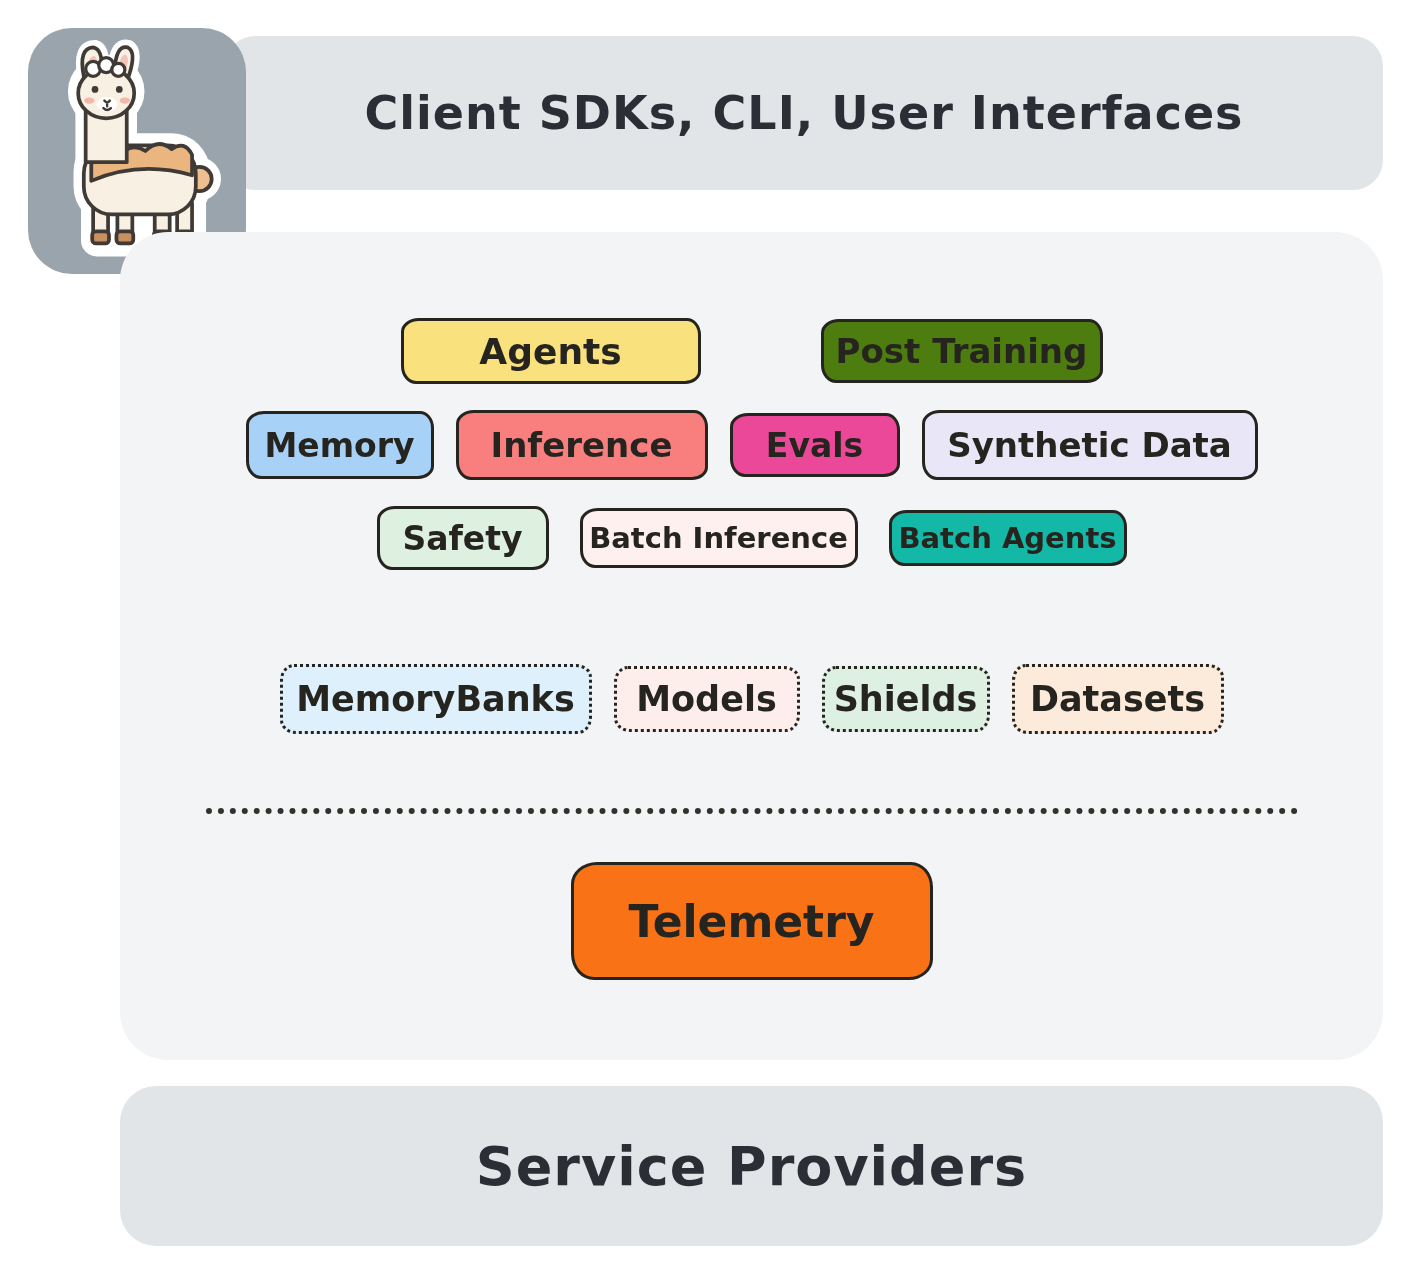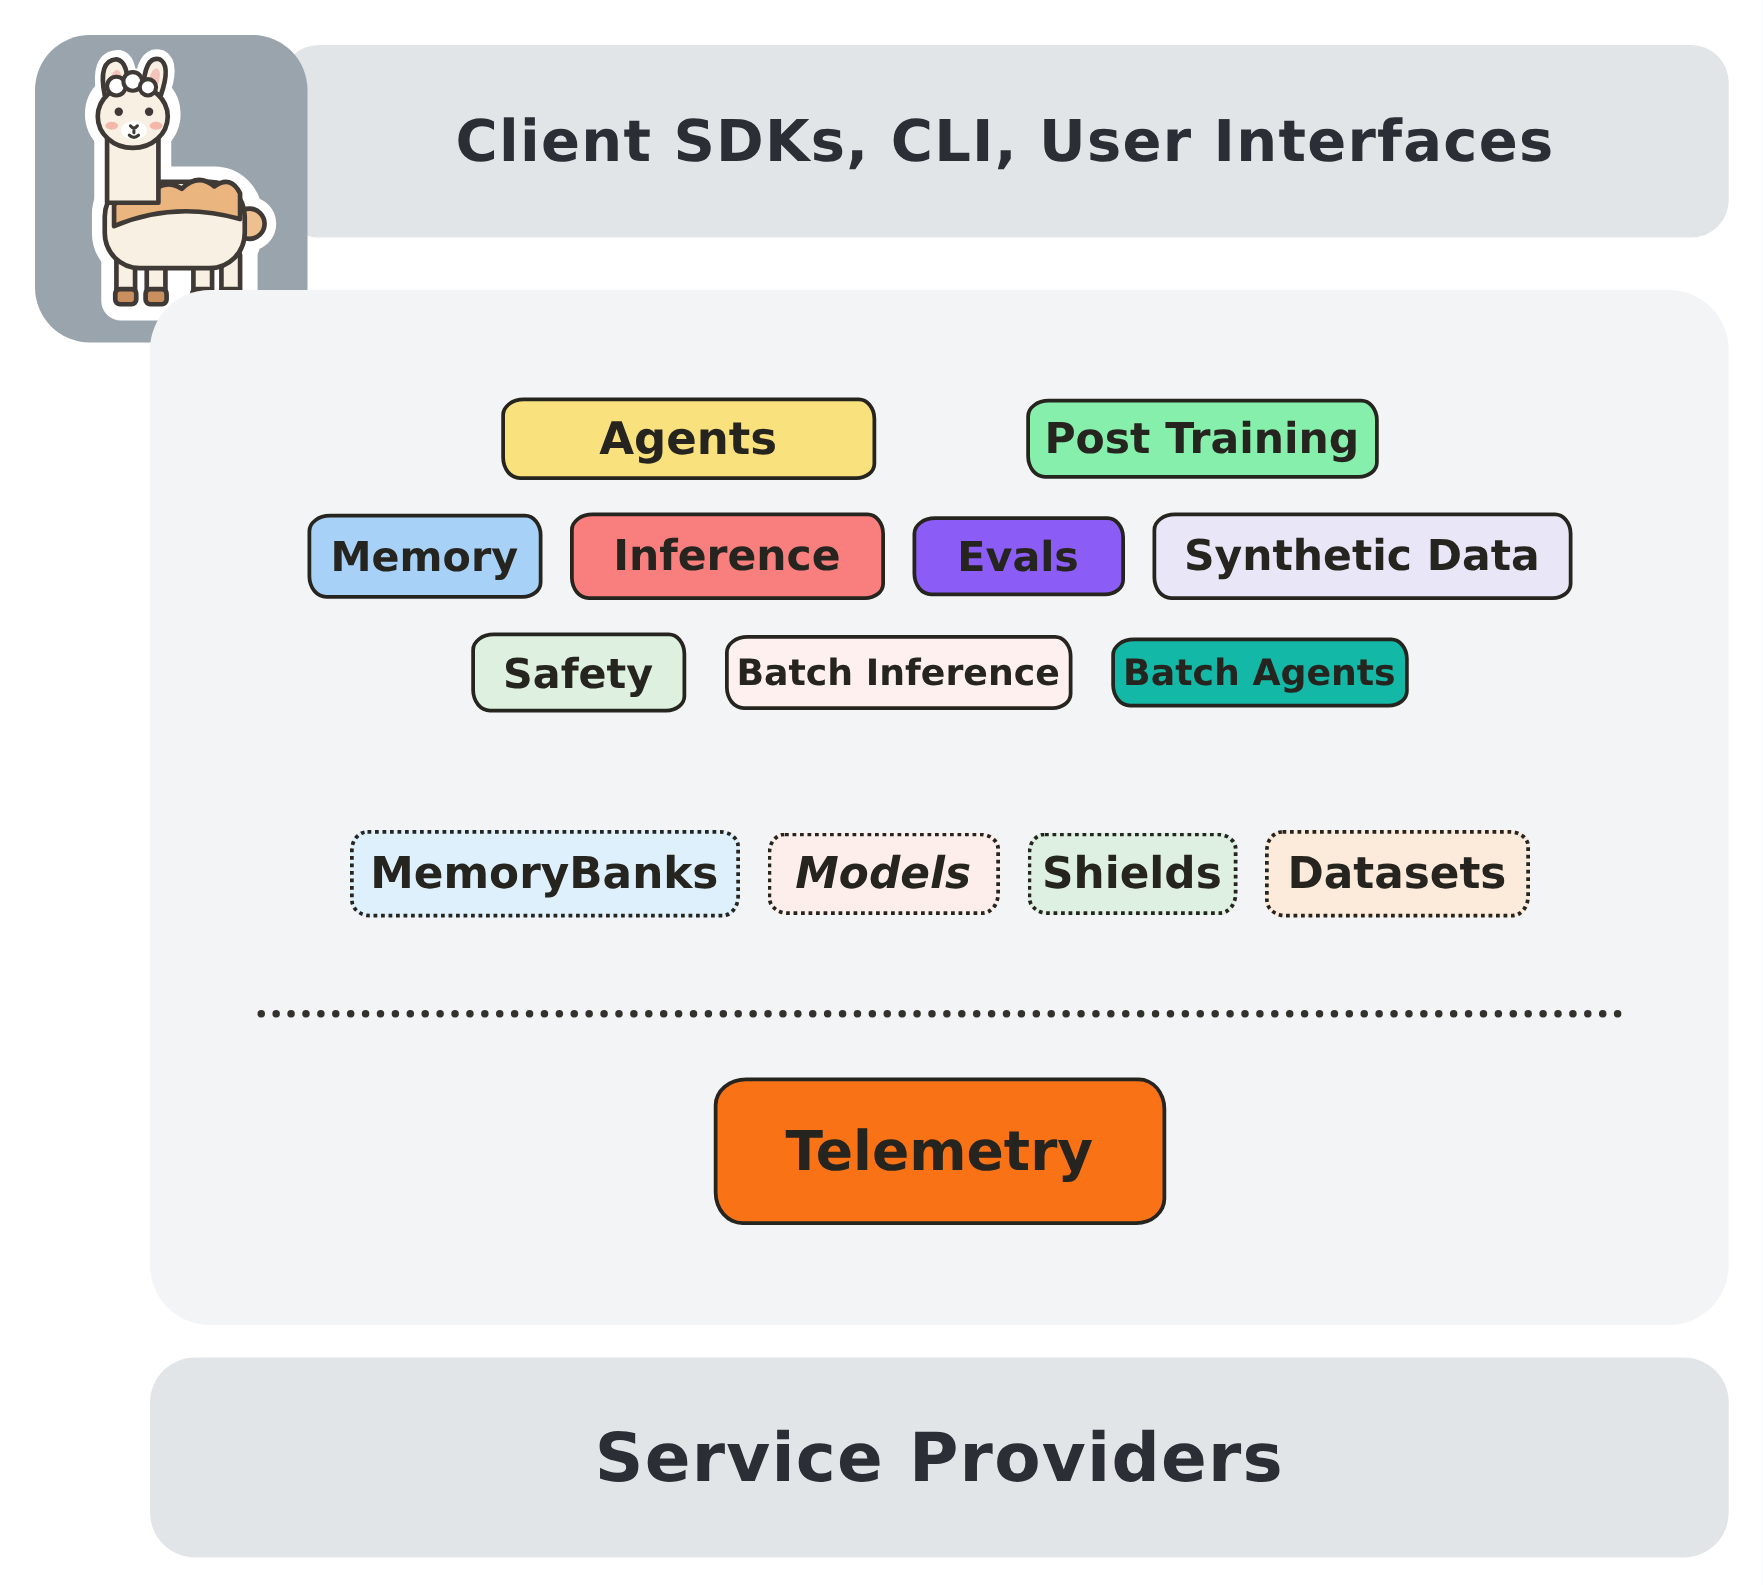--- a/index.html
+++ b/index.html
@@ -41,33 +41,33 @@
     border:3px solid #26241f;
     border-radius:18px 14px 16px 15px / 14px 17px 13px 18px;
     font-weight:700;color:#26241f;box-sizing:border-box;
   }
   .dashed{
     border-style:dotted;border-width:3px;
     border-radius:14px 16px 14px 16px / 16px 13px 17px 14px;
   }
   
   .b-agents{width:300px;height:66px;background:#f9e17e;font-size:36px;}
-  .b-post{width:282px;height:64px;background:#86efac;font-size:34px;}
+  .b-post{width:282px;height:64px;background:#4d7c0f;font-size:34px;}
   
   .b-memory{width:188px;height:68px;background:#a7d1f6;font-size:33px;}
   .b-inference{width:252px;height:70px;background:#f97f7f;font-size:34px;}
-  .b-evals{width:170px;height:64px;background:#8b5cf6;font-size:33px;}
+  .b-evals{width:170px;height:64px;background:#ec4899;font-size:33px;}
   .b-synthetic{width:336px;height:70px;background:#e9e7f7;font-size:34px;}
   
   .b-safety{width:172px;height:64px;background:#def0df;font-size:33px;}
   .b-batchinf{width:278px;height:60px;background:#fdf0ee;font-size:29px;}
   .b-batchag{width:238px;height:56px;background:#14b8a6;font-size:29px;}
   
   .b-membanks{width:312px;height:70px;background:#def0fb;font-size:35px;}
-  .b-models{width:186px;height:66px;background:#fdeeec;font-size:35px;font-style:italic;}
+  .b-models{width:186px;height:66px;background:#fdeeec;font-size:35px;}
   .b-shields{width:168px;height:66px;background:#def0e2;font-size:35px;}
   .b-datasets{width:212px;height:70px;background:#fcebdb;font-size:35px;}
   
   .dotted-divider{
     margin:74px auto 0 auto;width:1092px;height:0;
     border-top:6px dotted #33312c;
   }
   
   .telemetry-wrap{display:flex;justify-content:center;margin-top:48px;}
   .b-telemetry{

